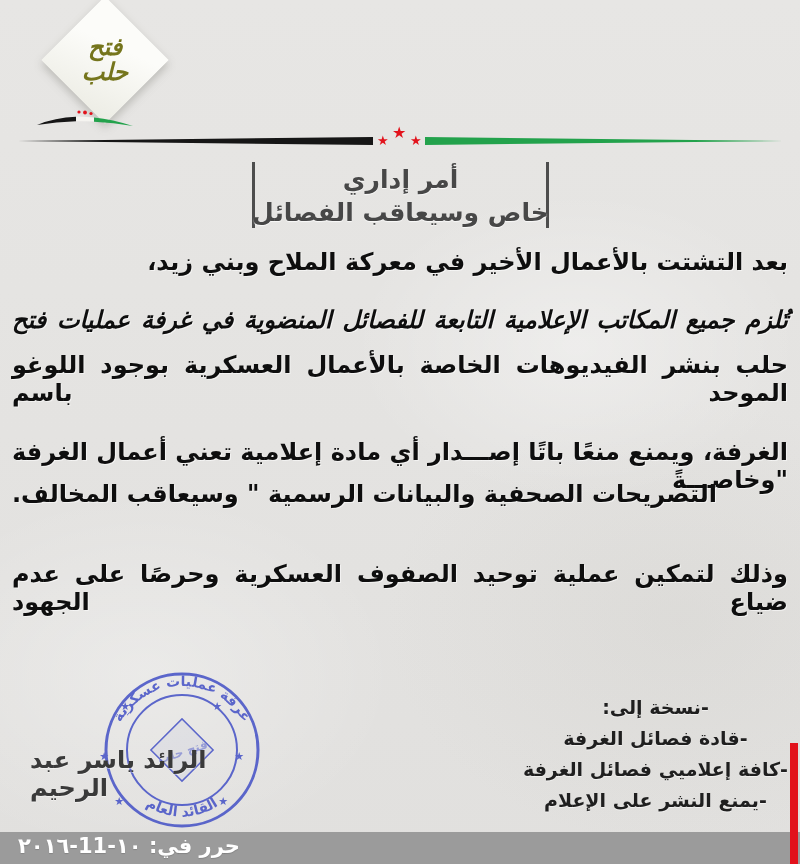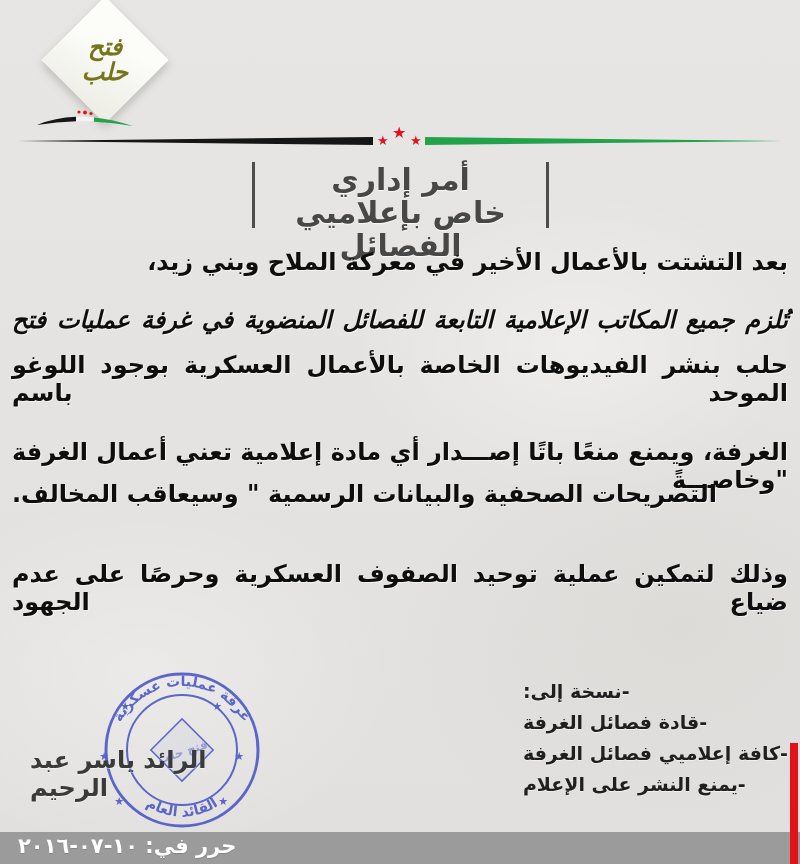--- a/index.html
+++ b/index.html
@@ -51,42 +51,42 @@
   .star-side{font-size:13px;top:1px;}
   .star-mid{font-size:16px;top:-8px;}
 
   
   .title-bar{position:absolute;top:162px;width:3px;height:66px;background:#4d4d4d;}
   .title-bar.left{left:252px;}
   .title-bar.right{left:546px;}
   .title-block{
     position:absolute;left:252px;top:163px;width:297px;
     text-align:center;color:#474747;font-weight:bold;
-    font-size:30px;line-height:33px;
+    font-size:25px;line-height:33px;
     text-shadow:0 1px 1px rgba(255,255,255,.8);
   }
 
   
   .bline{
     position:absolute;right:12px;left:12px;
     font-size:24px;font-weight:bold;color:#0e0e0e;
     text-shadow:1px 1px 0 rgba(255,255,255,.55);
   }
   .just{text-align:justify;text-align-last:justify;text-justify:inter-word;}
   .bl-0{top:248px;text-align:right;}
   .bl-1{top:306px;font-style:italic;}
   .bl-2{top:351px;}
   .bl-3{top:438px;}
   .bl-4{top:480px;text-align:left;}
   .bl-5{top:560px;}
   .bl-6{top:596px;right:229px;text-align:right;}
 
   
   .notes{
-    position:absolute;right:12px;top:676px;text-align:left;
+    position:absolute;right:12px;top:692px;text-align:center;
     font-size:19px;font-weight:bold;color:#1f1f1f;line-height:31px;
     text-shadow:0 1px 0 rgba(255,255,255,.5);
   }
 
   
   .stamp-svg{position:absolute;left:92px;top:660px;opacity:.85;z-index:2;}
   .signature{
     position:absolute;left:30px;top:746px;width:240px;z-index:3;
     font-size:24px;font-weight:bold;color:#3a3a3a;text-align:left;
     text-shadow:0 1px 0 rgba(255,255,255,.45);
@@ -141,21 +141,21 @@
     <div class="ribbon-green" style="background:#23a24c;"></div>
     <span class="ribbon-star star-side" style="left:377px;color:#e2121b;">★</span>
     <span class="ribbon-star star-mid" style="left:392px;color:#e2121b;">★</span>
     <span class="ribbon-star star-side" style="left:410px;color:#e2121b;">★</span>
   </div>
 
   <div class="title-bar left"></div>
   <div class="title-bar right"></div>
   <div class="title-block">
     <div>أمر إداري</div>
-    <div>خاص بإعلاميي الفصائل</div>
+    <div>خاص وسيعاقب الفصائل</div>
   </div>
 
   <div class="bline bl-0">بعد التشتت بالأعمال الأخير في معركة الملاح وبني زيد،</div>
   <div class="bline bl-1 just">تُلزم جميع المكاتب الإعلامية التابعة للفصائل المنضوية في غرفة عمليات فتح</div>
   <div class="bline bl-2 just">حلب بنشر الفيديوهات الخاصة بالأعمال العسكرية بوجود اللوغو الموحد باسم</div>
   <div class="bline bl-3 just">الغرفة، ويمنع منعًا باتًا إصـــدار أي مادة إعلامية تعني أعمال الغرفة "وخاصـــةً</div>
   <div class="bline bl-4">التصريحات الصحفية والبيانات الرسمية " وسيعاقب المخالف.</div>
   <div class="bline bl-5 just">وذلك لتمكين عملية توحيد الصفوف العسكرية وحرصًا على عدم ضياع الجهود</div>
 
   <div class="notes">
@@ -187,16 +187,16 @@
       <text x="17" y="100">★</text>
       <text x="32" y="145">★</text>
       <text x="136" y="145">★</text>
     </g>
   </svg>
 
   <div class="signature">الرائد ياسر عبد الرحيم</div>
 
   <div class="red-bar" style="background:#e2121b;"></div>
   <div class="footer-bar" style="background:#9b9b9b;">
-    <div class="footer-date">حرر في: ١٠-٠٧-٢٠١٦</div>
+    <div class="footer-date">حرر في: ١٠-11-٢٠١٦</div>
   </div>
 
 </div>
 
 </body></html>

